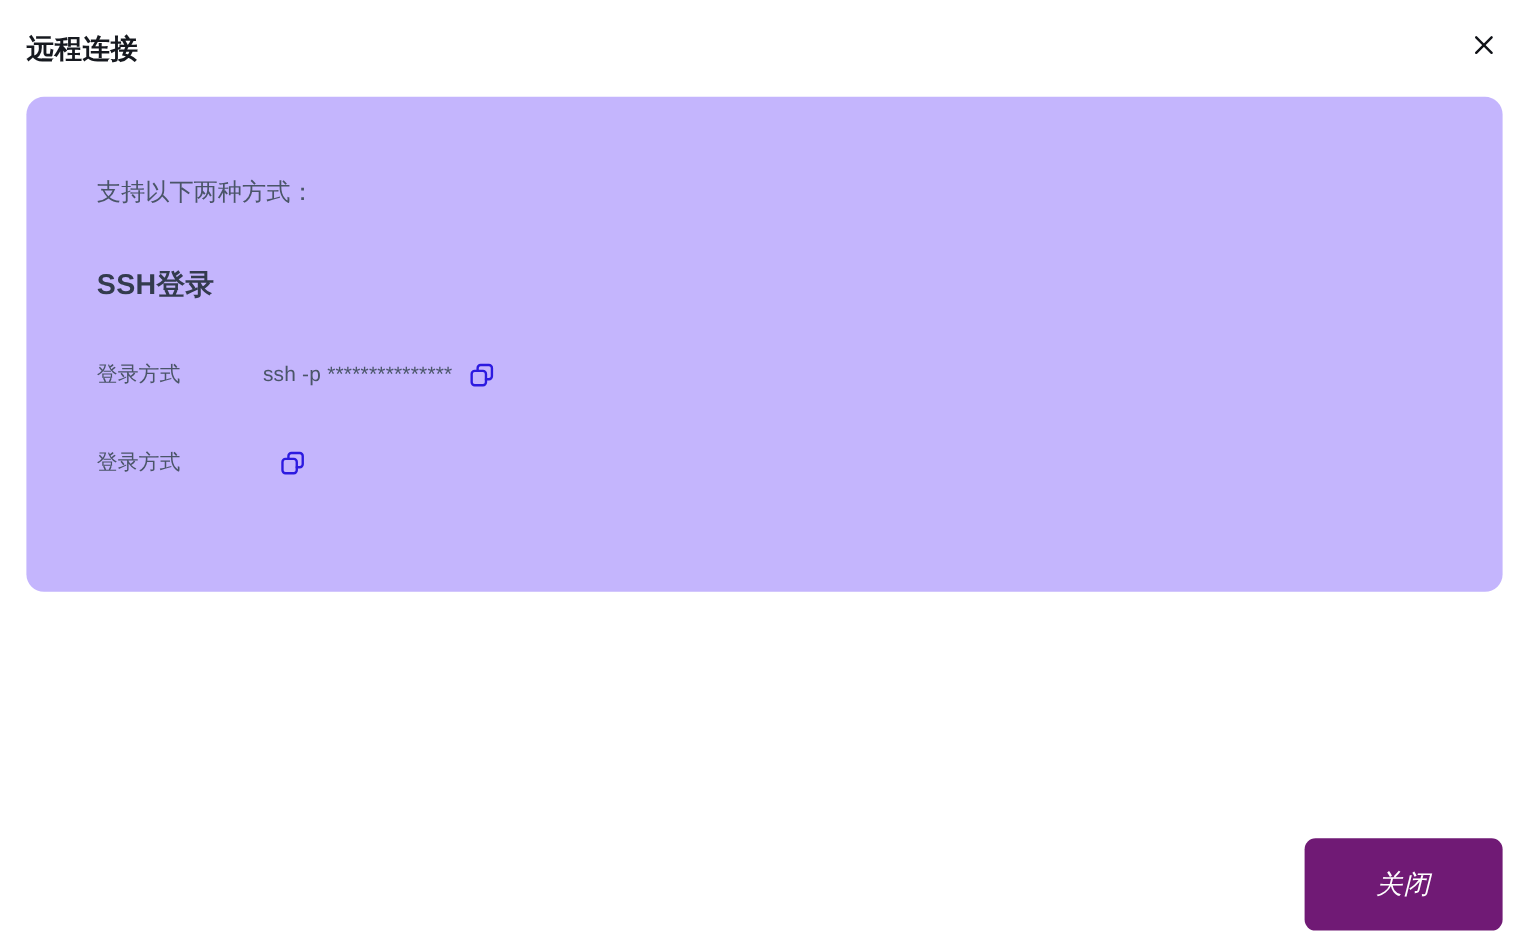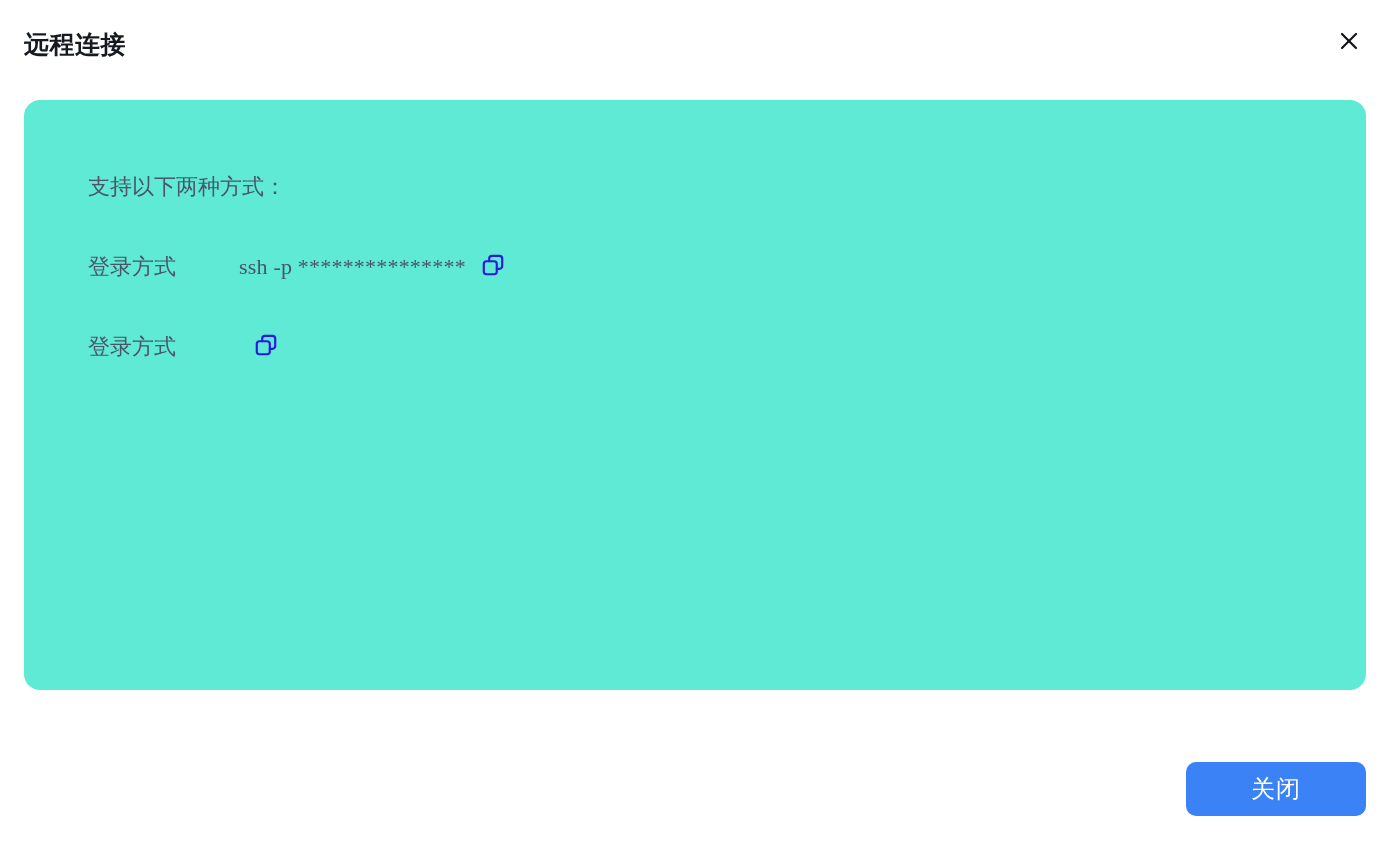--- a/index.html
+++ b/index.html
@@ -32,87 +32,87 @@
     background: transparent;
     border: none;
     cursor: pointer;
     display: flex;
     align-items: center;
     justify-content: center;
     color: #111318;
   }
   
   .panel {
-    margin: 12px 24px;
-    height: 590px;
-    background: #5eead4;
+    margin: 0 24px;
+    height: 450px;
+    background: #c4b5fd;
     border-radius: 16px;
     padding: 72px 64px 0 64px;
   }
   .intro-text {
     font-size: 22px;
     line-height: 30px;
     color: #4a5568;
     margin-bottom: 50px;
   }
   .section-heading {
     font-size: 26px;
     line-height: 36px;
     font-weight: 700;
     color: #333b4e;
     margin-bottom: 50px;
     letter-spacing: 0.3px;
   }
   .info-row {
     display: flex;
-    align-items: flex-start;
+    align-items: center;
     margin-bottom: 50px;
-    font-size: 22px;
+    font-size: 19px;
     line-height: 30px;
   }
   .info-label {
     width: 151px;
     flex: 0 0 151px;
     color: #4a5568;
   }
   .info-value {
     color: #4a5568;
     letter-spacing: 0.2px;
-    font-family: Liberation Serif, serif;
   }
   .copy-btn {
     background: transparent;
     border: none;
     cursor: pointer;
     color: #2c1ae0;
     margin-left: 14px;
     display: inline-flex;
     align-items: center;
     padding: 0;
   }
   
   .dialog-footer {
     position: absolute;
     right: 24px;
     top: 762px;
   }
   .primary-btn {
     width: 180px;
-    height: 54px;
-    background: #3b82f6;
+    height: 84px;
+    background: #701a75;
     color: #ffffff;
     font-size: 24px;
     font-family: "Liberation Sans", "DejaVu Sans", sans-serif;
     border: none;
     border-radius: 10px;
     cursor: pointer;
     display: flex;
     align-items: center;
     justify-content: center;
     letter-spacing: 1px;
+    font-style: italic;
   }
 </style>
 </head>
 <body>
 
 <div class="dialog-header">
   <div class="dialog-title">远程连接</div>
   <button class="close-btn" aria-label="close">
     <span style="display:inline-flex;">
       <svg width="24" height="24" viewBox="0 0 24 24" fill="none" stroke="currentColor" stroke-width="2.2" stroke-linecap="round">
@@ -120,20 +120,21 @@
         <line x1="19" y1="5" x2="5" y2="19"></line>
       </svg>
     </span>
   </button>
 </div>
 
 <div class="panel">
 
   <div class="intro-text">支持以下两种方式：</div>
 
+  <div class="section-heading">SSH登录</div>
 
   <div class="info-row">
     <div class="info-label">登录方式</div>
     <div class="info-value">ssh -p ***************</div>
     <button class="copy-btn" aria-label="copy">
       <span style="display:inline-flex;">
         <svg width="26" height="26" viewBox="0 0 24 24" fill="none" stroke="currentColor" stroke-width="2" stroke-linecap="round" stroke-linejoin="round">
           <rect x="3.5" y="8.5" width="12" height="12" rx="2.5"></rect>
           <path d="M8.5 8.5 V6 a2.5 2.5 0 0 1 2.5-2.5 h7 A2.5 2.5 0 0 1 20.5 6 v7 a2.5 2.5 0 0 1 -2.5 2.5 h-2.5"></path>
         </svg>

